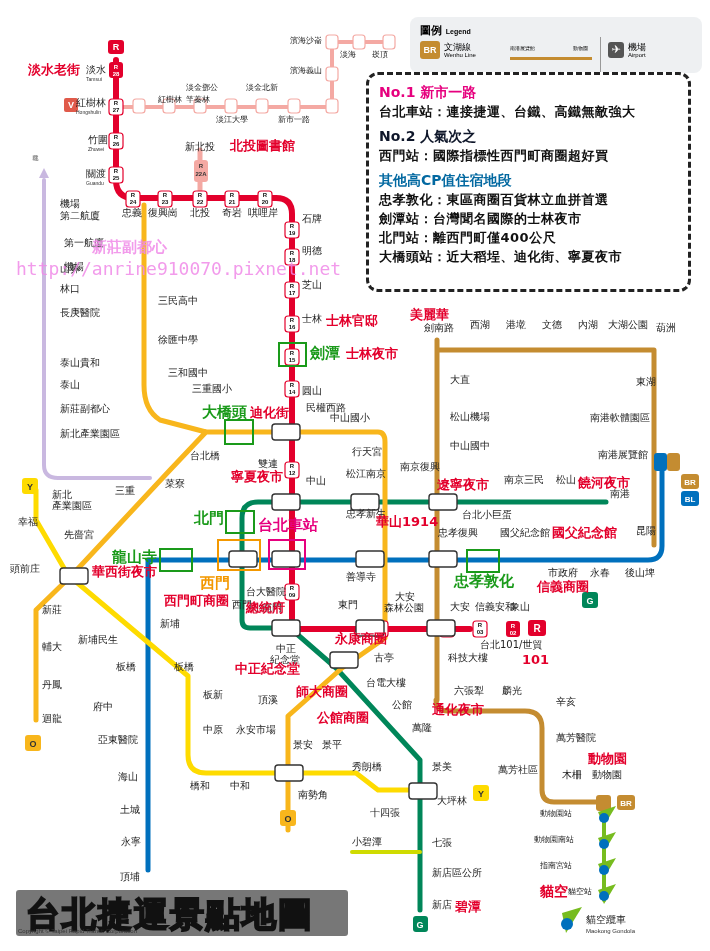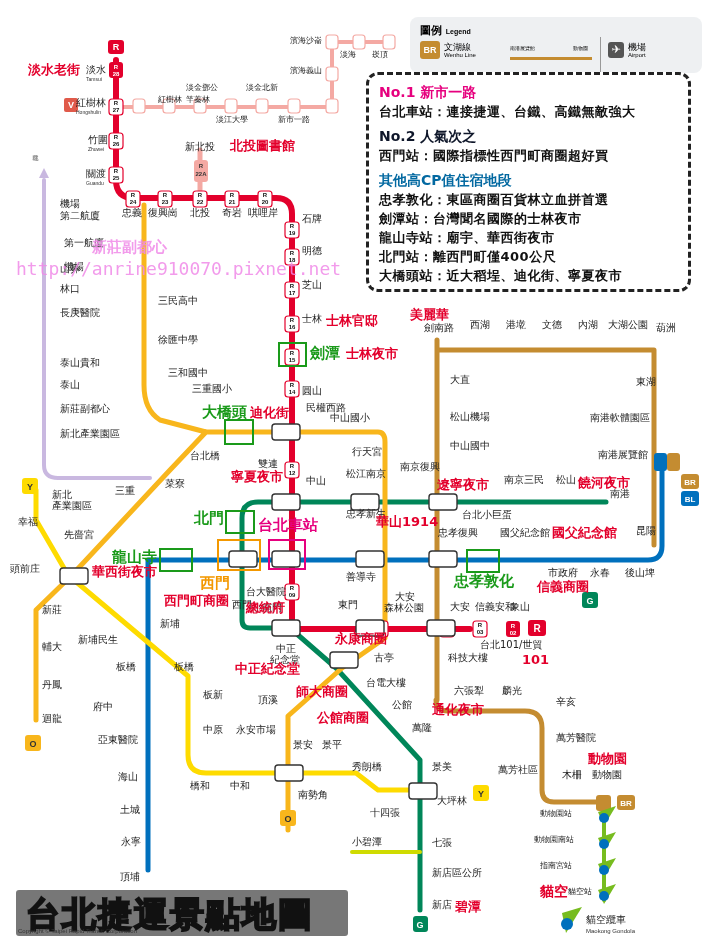--- a/index.html
+++ b/index.html
@@ -411,21 +411,20 @@
 </div>
 
 <div class="info-box">
   <div class="h" style="color:#e6007e">No.1 新市一路</div>
   <div class="l">台北車站：連接捷運、台鐵、高鐵無敵強大</div>
   <div class="h" style="color:#0f172a;margin-top:6px">No.2 人氣次之</div>
   <div class="l">西門站：國際指標性西門町商圈超好買</div>
   <div class="h" style="color:#0369a1;margin-top:6px">其他高CP值住宿地段</div>
   <div class="l">忠孝敦化：東區商圈百貨林立血拼首選</div>
   <div class="l">劍潭站：台灣聞名國際的士林夜市</div>
-  <div class="l">龍山寺站：廟宇、華西街夜市</div>
   <div class="l">北門站：離西門町僅400公尺</div>
   <div class="l">大橋頭站：近大稻埕、迪化街、寧夏夜市</div>
 </div>
 
 <div class="watermark" style="left:92px;top:238px;font-size:15px;font-weight:bold;font-family:'DejaVu Sans',sans-serif;">新莊副都心</div>
 <div class="watermark" style="left:16px;top:258px;font-size:18px;">http://anrine910070.pixnet.net</div>
 
 <div class="title-box">
   <div class="t">台北捷運景點地圖</div>
 </div>

